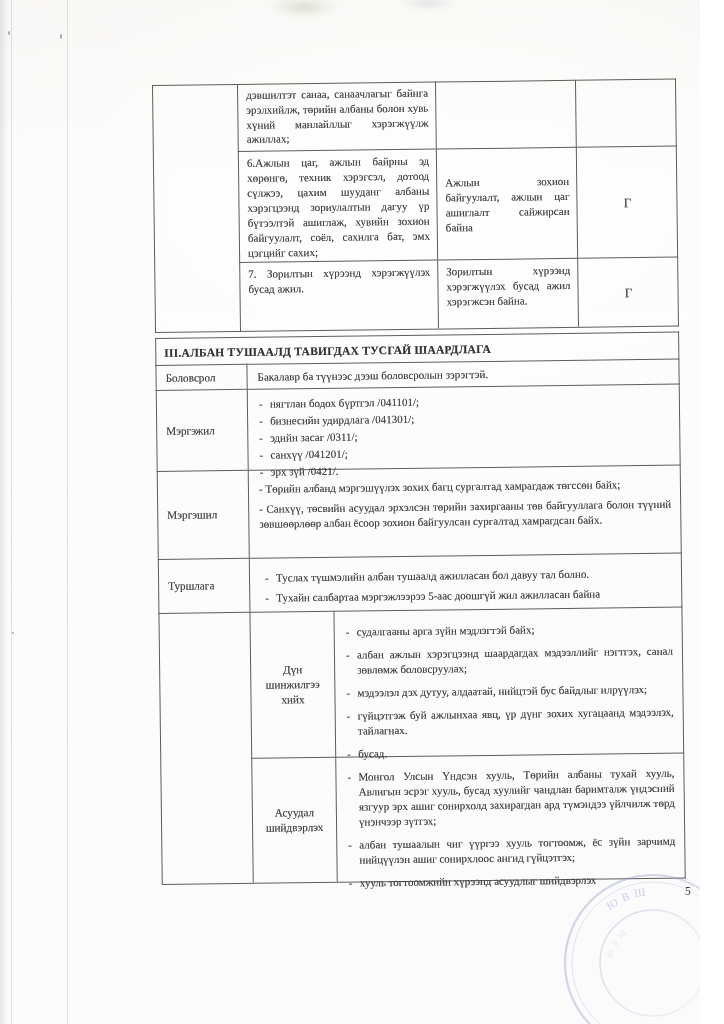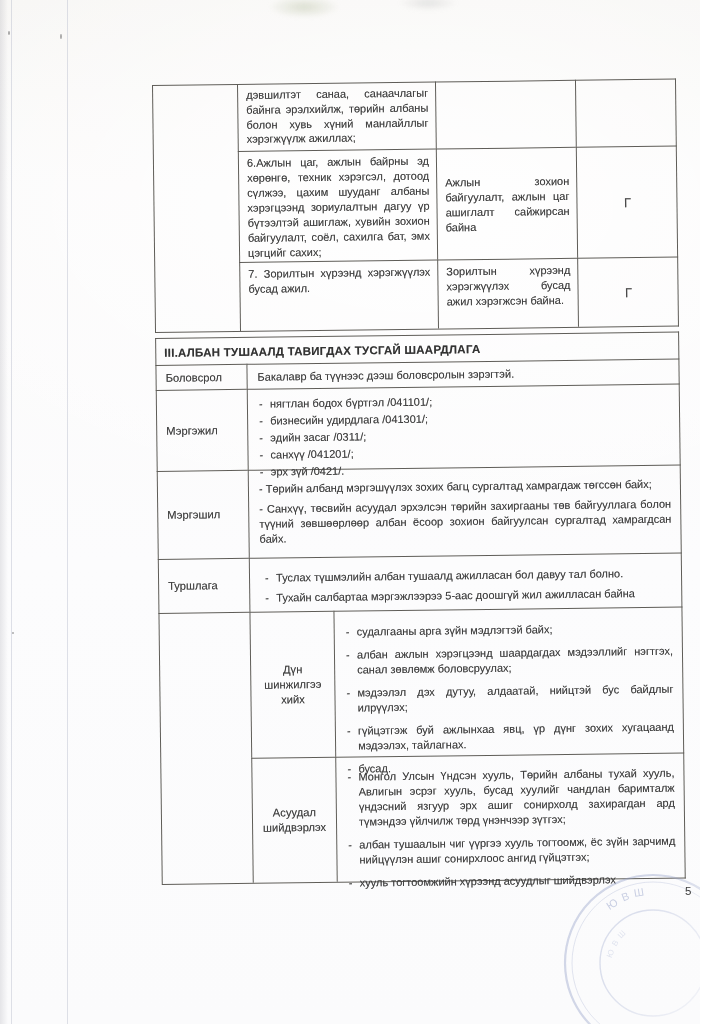--- a/index.html
+++ b/index.html
@@ -5,20 +5,21 @@
   * { box-sizing: border-box; margin: 0; padding: 0; }
   html,body { background:#ffffff; }
   body { font-family:"Liberation Sans", sans-serif; }
 
   .page {
     position:relative; width:700px; height:1024px; overflow:hidden;
     background:
       radial-gradient(ellipse 900px 500px at 60% 20%, rgba(255,255,255,.9), rgba(255,255,255,0) 70%),
       linear-gradient(180deg,#f7f6f4 0%, #fbfafa 18%, #fcfcfd 55%, #fbfbfc 100%);
     color:#3d3d3d;
+    font-family:Liberation Serif, serif;
   }
 
   
   .edge-shadow { position:absolute; left:0; top:0; bottom:0; width:8px;
     background:linear-gradient(90deg, rgba(150,150,160,.22), rgba(150,150,160,0)); }
   .fold-line { position:absolute; top:0; bottom:0; width:1px; background:rgba(185,188,204,.45); }
   .speck { position:absolute; background:#6c6c6c; opacity:.55; border-radius:45%; }
   .smudge { position:absolute; border-radius:50%; filter:blur(2px); }
 
   .doc {

